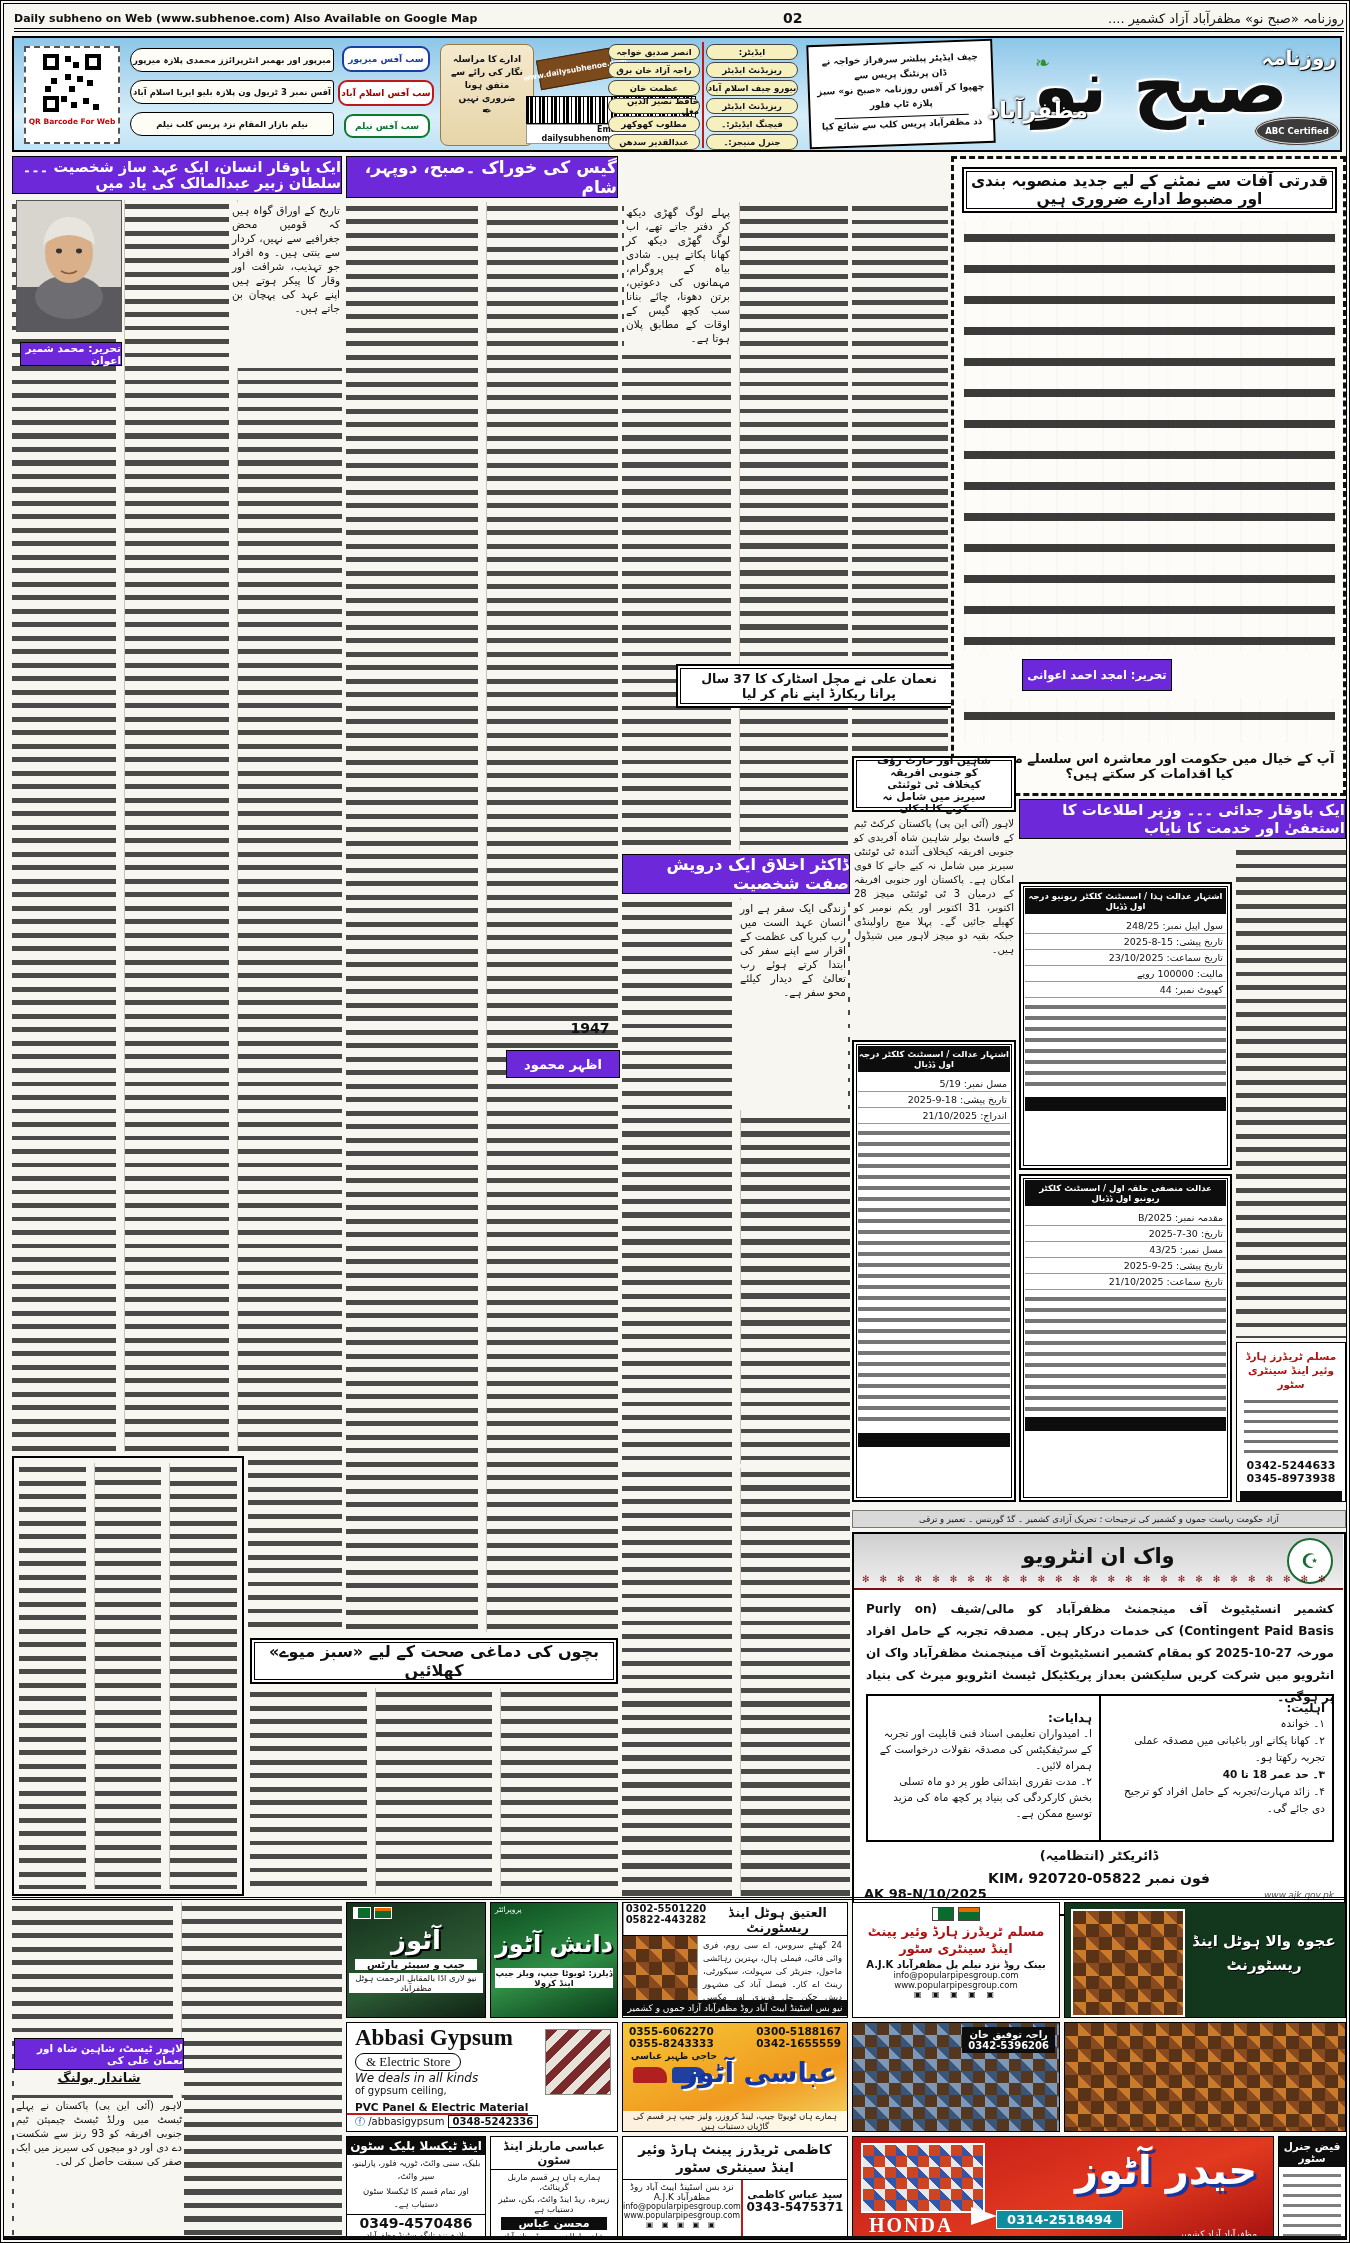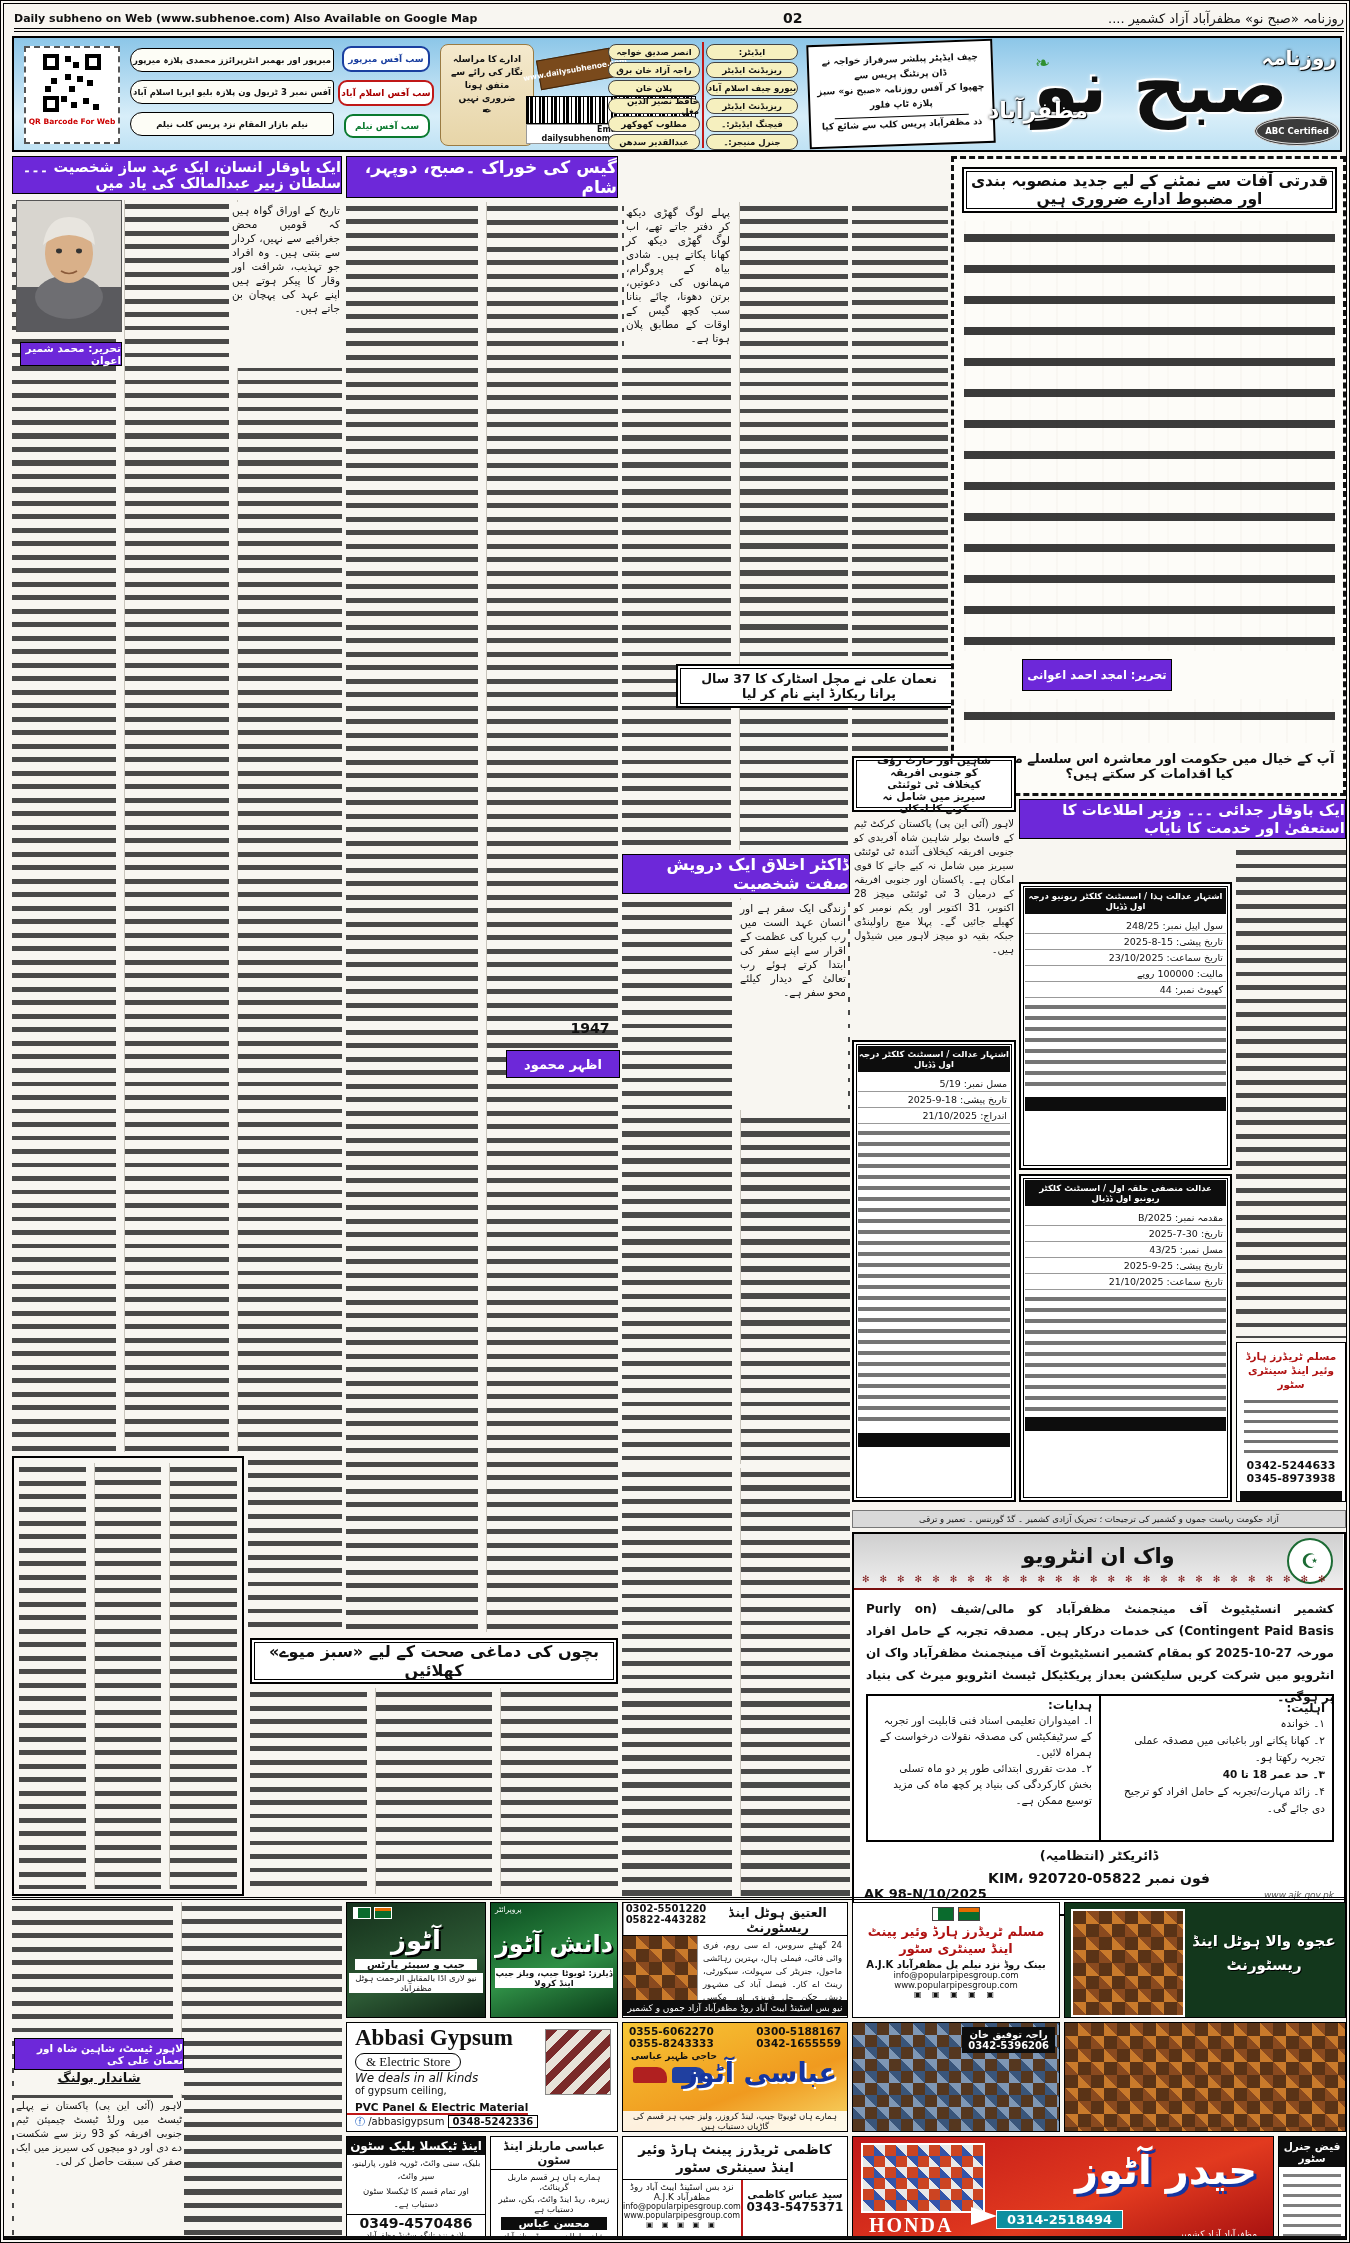--- a/index.html
+++ b/index.html
@@ -99,21 +99,21 @@
       <div class="barcode" style="height:26px;border:1px solid #000;"></div>
       <div style="font-size:8px;font-weight:bold;background:#fff;border:1px solid #999;">Email: dailysubhenomzd3@gmail.com</div>
     </div>
 
     <div class="a" style="left:688px;top:4px;width:2px;height:106px;background:#c01818;"></div>
     <div class="a rtl pill" style="left:692px;top:6px;width:92px;height:16px;">ایڈیٹر:</div>
     <div class="a rtl pill" style="left:594px;top:6px;width:92px;height:16px;">انصر صدیق خواجہ</div>
     <div class="a rtl pill" style="left:692px;top:24px;width:92px;height:16px;">ریزیڈنٹ ایڈیٹر</div>
     <div class="a rtl pill" style="left:594px;top:24px;width:92px;height:16px;">راجہ آزاد خان برق</div>
     <div class="a rtl pill" style="left:692px;top:42px;width:92px;height:16px;">بیورو چیف اسلام آباد</div>
-    <div class="a rtl pill" style="left:594px;top:42px;width:92px;height:16px;">پلان خان</div>
+    <div class="a rtl pill" style="left:594px;top:42px;width:92px;height:16px;">عظمت خان</div>
     <div class="a rtl pill" style="left:692px;top:60px;width:92px;height:16px;">ریزیڈنٹ ایڈیٹر</div>
     <div class="a rtl pill" style="left:594px;top:60px;width:92px;height:16px;">حافظ نصیر الدین مغل</div>
     <div class="a rtl pill" style="left:692px;top:78px;width:92px;height:16px;">فیچنگ ایڈیٹر:۔</div>
     <div class="a rtl pill" style="left:594px;top:78px;width:92px;height:16px;">مطلوب کھوکھر</div>
     <div class="a rtl pill" style="left:692px;top:96px;width:92px;height:16px;">جنرل منیجر:۔</div>
     <div class="a rtl pill" style="left:594px;top:96px;width:92px;height:16px;">عبدالقدیر سدھن</div>
 
     <div class="a rtl" style="left:794px;top:4px;width:186px;height:104px;background:#fff;border:2px solid #000;transform:rotate(-2deg);padding:8px 6px;font-size:9px;font-weight:bold;text-align:center;line-height:15px;">
       <div>چیف ایڈیٹر پبلشر سرفراز خواجہ نے ڈان پرنٹنگ پریس سے</div>
       <div>چھپوا کر آفس روزنامہ «صبح نو» سبز پلازہ ٹاپ فلور</div>
@@ -264,21 +264,21 @@
     </div>
     <div class="a rtl" style="left:12px;top:64px;width:468px;height:92px;font-size:12px;line-height:22px;text-align:justify;font-weight:bold;">کشمیر انسٹیٹیوٹ آف مینجمنٹ مظفرآباد کو مالی/شیف (Purly on Contingent Paid Basis) کی خدمات درکار ہیں۔ مصدقہ تجربہ کے حامل افراد مورخہ 27-10-2025 کو بمقام کشمیر انسٹیٹیوٹ آف مینجمنٹ مظفرآباد واک ان انٹرویو میں شرکت کریں سلیکشن بعداز پریکٹیکل ٹیسٹ انٹرویو میرٹ کی بنیاد پر ہوگی۔</div>
     <div class="a" style="left:12px;top:160px;width:468px;height:148px;border:2px solid #000;display:flex;flex-direction:row-reverse;">
       <div class="rtl" style="flex:1;border-left:2px solid #000;padding:5px 7px;">
         <div style="font-weight:900;font-size:12px;">اہلیت:</div>
         <div style="font-size:10.5px;line-height:17px;">۱۔ خواندہ</div>
         <div style="font-size:10.5px;line-height:17px;">۲۔ کھانا پکانے اور باغبانی میں مصدقہ عملی تجربہ رکھتا ہو۔</div>
         <div style="font-size:10.5px;line-height:17px;font-weight:bold;">۳۔ حد عمر 18 تا 40</div>
         <div style="font-size:10.5px;line-height:17px;">۴۔ زائد مہارت/تجربہ کے حامل افراد کو ترجیح دی جائے گی۔</div>
       </div>
-      <div class="rtl" style="flex:1;padding:2px 7px;">
+      <div class="rtl" style="flex:1;padding:15px 7px;">
         <div style="font-weight:900;font-size:12px;">ہدایات:</div>
         <div style="font-size:10.5px;line-height:16px;">ا۔ امیدواران تعلیمی اسناد فنی قابلیت اور تجربہ کے سرٹیفکیٹس کی مصدقہ نقولات درخواست کے ہمراہ لائیں۔</div>
         <div style="font-size:10.5px;line-height:16px;">۲۔ مدت تقرری ابتدائی طور پر دو ماہ تسلی بخش کارکردگی کی بنیاد پر کچھ ماہ کی مزید توسیع ممکن ہے۔</div>
       </div>
     </div>
     <div class="a rtl" style="left:0;top:314px;width:100%;text-align:center;font-size:13px;font-weight:900;">ڈائریکٹر (انتظامیہ)</div>
     <div class="a rtl" style="left:0;top:336px;width:100%;text-align:center;font-size:14px;font-weight:900;">KIM، فون نمبر 05822-920720</div>
     <div class="a" style="left:10px;top:352px;font-size:13px;font-weight:bold;">AK 98-N/10/2025</div>
     <div class="a" style="right:10px;top:356px;font-size:9px;color:#555;font-style:italic;">www.ajk.gov.pk</div>
   </div>

